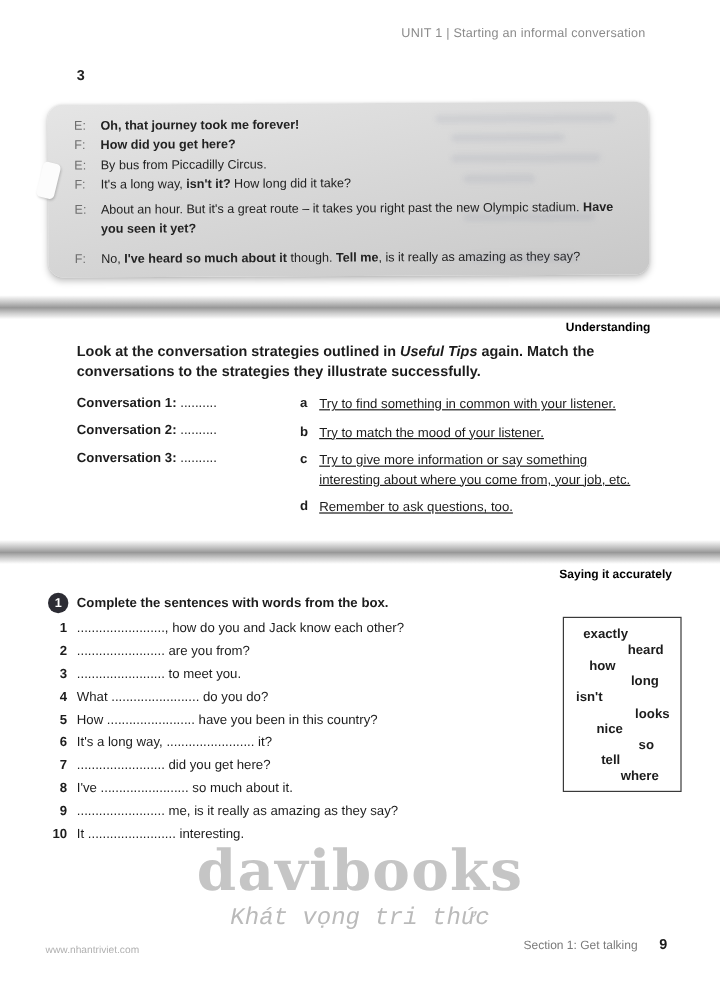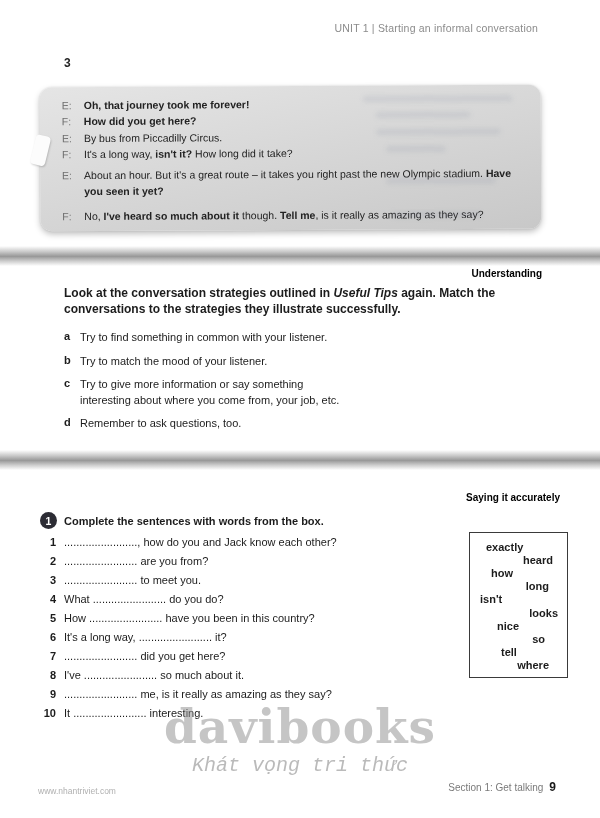--- a/index.html
+++ b/index.html
@@ -38,23 +38,23 @@
   .div2{top:450px;}
 
   .understanding{position:absolute;left:64px;top:268px;width:478px;}
   .h{font-size:10px;font-weight:700;margin:0 0 7px;color:#000;text-align:right;}
   .intro{font-size:12px;font-weight:700;line-height:15.5px;margin:0 0 13px;width:472px;}
   .match{display:flex;}
   .convcol{flex:0 0 186px;width:186px;}
   .conv-item{font-size:11px;margin-bottom:11px;}
   .strat-row{display:flex;font-size:11px;margin-bottom:8px;}
   .strat-letter{flex:0 0 16px;width:16px;}
-  .strat-text{width:266px;line-height:15.5px;}
-
-  .saying{position:absolute;left:40px;top:492px;width:520px;}
+  .strat-text{width:266px;line-height:15.5px;text-decoration:underline;}
+
+  .saying{position:absolute;left:40px;top:474px;width:520px;}
   .h2pad{margin-left:38px;}
   .instr-row{display:flex;align-items:center;margin-top:9px;}
   .numcircle{flex:0 0 17px;width:17px;height:17px;border-radius:50%;background:#2c2c34;color:#fff;
         font-size:10.5px;font-weight:700;display:flex;align-items:center;justify-content:center;}
   .instr{font-size:11px;font-weight:700;margin-left:7px;}
   .content-row{position:relative;margin-top:7px;}
   #items{width:372px;}
   .item-row{display:flex;font-size:11px;line-height:13px;margin-bottom:6px;}
   .item-num{flex:0 0 16px;width:16px;text-align:right;margin-right:8px;}
   .item-text{flex:1;}
@@ -74,21 +74,21 @@
   .word:nth-child(8){padding-right:15px;}
   .word:nth-child(10){padding-right:11px;}
 
   .watermark{position:absolute;left:0;top:702px;width:600px;text-align:center;pointer-events:none;}
   .wm1{font-family:"DejaVu Serif","Liberation Serif",serif;font-weight:700;font-size:47px;line-height:50px;
         color:#8d8d8d;opacity:.5;letter-spacing:1px;}
   .wm2{font-family:Liberation Mono, monospace;font-style:italic;font-size:20px;color:#8d8d8d;
         opacity:.6;margin-top:2px;}
 
   .footer-left{position:absolute;left:38px;top:786px;font-size:8.5px;color:#b0b0b0;}
-  .footer-right{position:absolute;right:44px;top:780px;display:flex;align-items:baseline;gap:6px;}
+  .footer-right{position:absolute;right:44px;top:780px;display:flex;align-items:baseline;gap:18px;}
   .sectlabel{font-size:10px;color:#7a7a7a;}
   .pagenum{font-size:12px;font-weight:700;color:#1a1a1a;}
 </style>
 </head>
 <body>
 
 <div class="page">
 
   <div class="header">UNIT 1 | Starting an informal conversation</div>
   <div class="exnum">3</div>
@@ -128,20 +128,25 @@
         </div>
       </div>
   </div>
 
   <div class="divider div1"></div>
 
   <section class="understanding">
     <h2 class="h">Understanding</h2>
     <p class="intro" id="understanding-intro"><span class="b">Look at the conversation strategies outlined in </span><span class="b i">Useful Tips</span><span class="b"> again. Match the conversations to the strategies they illustrate successfully.</span></p>
     <div class="match">
+      <div class="convcol" id="conversations">
+          <div class="conv-item"><span class="b">Conversation 1:</span><span> ..........</span></div>
+          <div class="conv-item"><span class="b">Conversation 2:</span><span> ..........</span></div>
+          <div class="conv-item"><span class="b">Conversation 3:</span><span> ..........</span></div>
+        </div>
       <div class="stratcol" id="strategies">
           <div class="strat-row">
             <span class="strat-letter b">a</span>
             <span class="strat-text">Try to find something in common with your listener.</span>
           </div>
           <div class="strat-row">
             <span class="strat-letter b">b</span>
             <span class="strat-text">Try to match the mood of your listener.</span>
           </div>
           <div class="strat-row">

